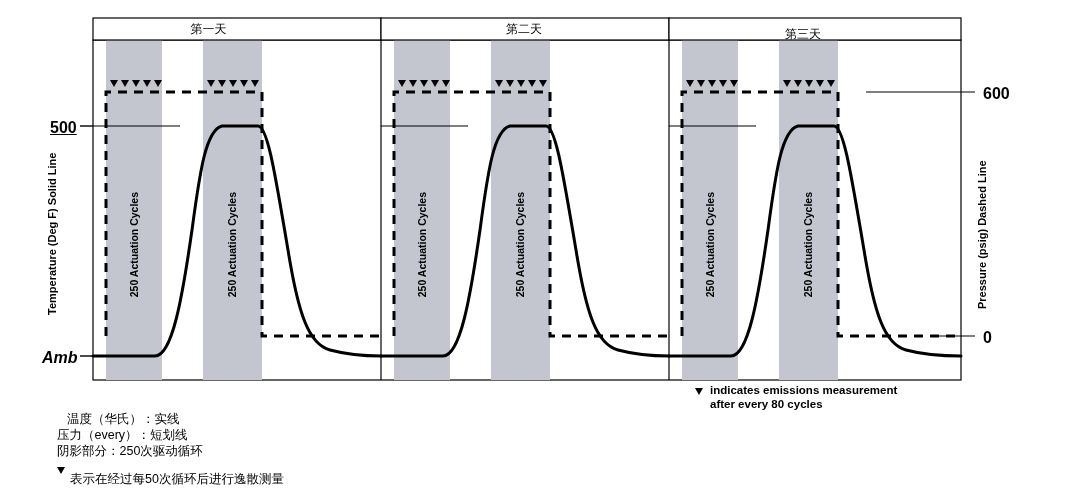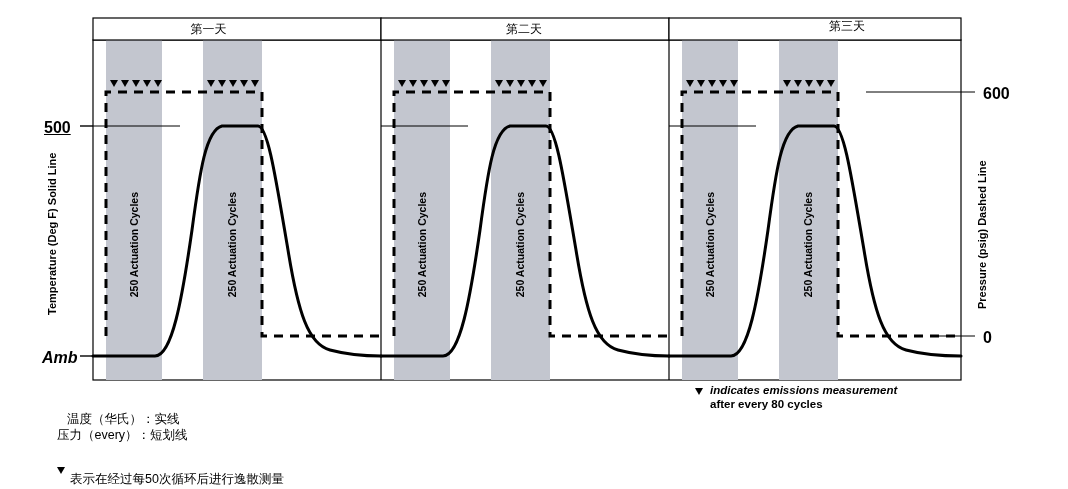--- a/index.html
+++ b/index.html
@@ -159,38 +159,39 @@
       <polygon points="827,80 835,80 831,87"></polygon>
     </g>
 
     <polygon points="695,388 703,388 699,395" fill="#000000"></polygon>
 
     <polygon points="57,467 65,467 61,474" fill="#000000"></polygon>
   </svg>
 
   <div class="day-label" style="left:93px; top:21px; width:231px;">第一天</div>
   <div class="day-label" style="left:380px; top:21px; width:288px;">第二天</div>
-  <div class="day-label" style="left:669px; top:18px; width:268px;padding-left:44px;">第三天</div>
+  <div class="day-label" style="left:669px; top:26px; width:268px;">第三天</div>
 
   <div class="band-label" style="left:128px; top:192px;">250 Actuation Cycles</div>
   <div class="band-label" style="left:226px; top:192px;">250 Actuation Cycles</div>
   <div class="band-label" style="left:416px; top:192px;">250 Actuation Cycles</div>
   <div class="band-label" style="left:514px; top:192px;">250 Actuation Cycles</div>
   <div class="band-label" style="left:704px; top:192px;">250 Actuation Cycles</div>
   <div class="band-label" style="left:802px; top:192px;">250 Actuation Cycles</div>
 
-  <div class="tick-text" style="left:44px; top:119px;text-decoration:underline;">500</div>
+  <div class="tick-text" style="left:50px; top:119px;text-decoration:underline;">500</div>
   <div class="tick-text" style="left:42px; top:349px;font-style:italic;">Amb</div>
 
   <div class="tick-text" style="left:983px; top:85px;">600</div>
   <div class="tick-text" style="left:983px; top:329px;">0</div>
 
   <div class="v-label" style="left:46px; top:155px; height:160px;">Temperature (Deg F) Solid Line</div>
   <div class="v-label" style="left:976px; top:155px; height:160px;">Pressure (psig) Dashed Line</div>
 
-  <div class="emis-note" style="left:710px; top:383px;font-style:italic;">indicates emissions measurement</div>
+  <div class="emis-note" style="left:710px; top:383px;">indicates emissions measurement</div>
   <div class="emis-note" style="left:710px; top:397px;">after every 80 cycles</div>
 
   <div class="note-block" style="left:67px; top:411px;">温度（华氏）：实线</div>
   <div class="note-block" style="left:57px; top:427px;">压力（every）：短划线</div>
+  <div class="note-block" style="left:57px; top:443px;">阴影部分：250次驱动循环</div>
   <div class="note-block" style="left:70px; top:459px;margin-top:12px;">表示在经过每50次循环后进行逸散测量</div>
 
 </div>
 
 </body></html>

